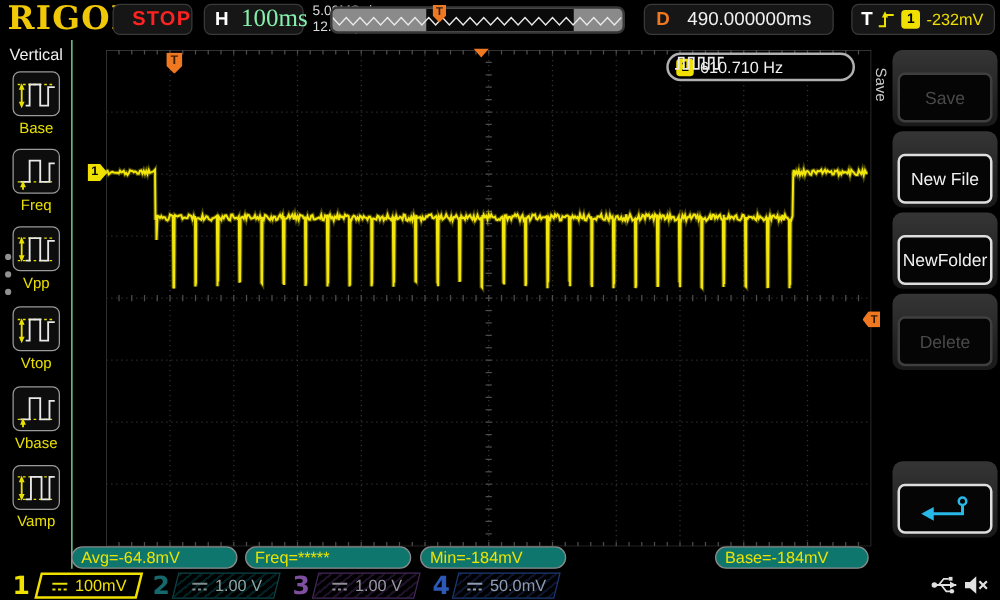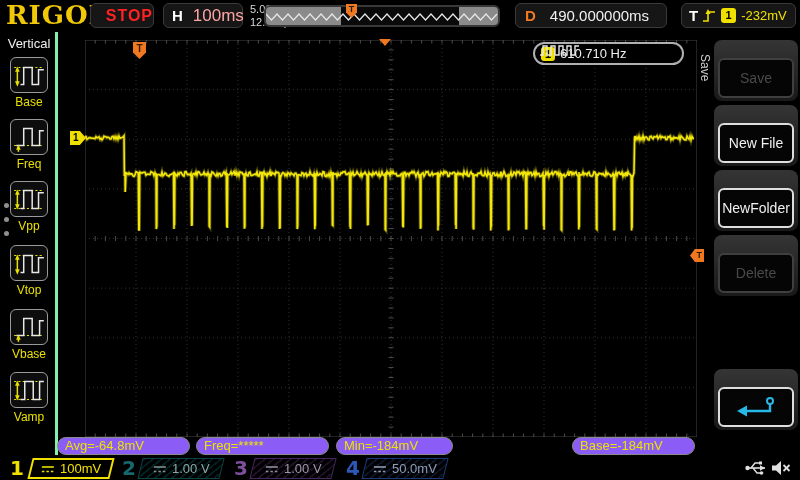--- a/index.html
+++ b/index.html
@@ -8,42 +8,42 @@
 
   
   .logo { position:absolute; left:6px; top:0px; font-family:"DejaVu Serif", serif; font-weight:bold;
           font-size:26px; color:#f0c808; letter-spacing:1px; }
   .tbox { position:absolute; top:3px; height:25px; background:#161616; border:1px solid #3a3a3a;
           border-radius:6px; display:flex; align-items:center; }
   .stop-box { left:90px; width:64px; justify-content:flex-end; }
   .stop-box span { color:#ff2222; font-weight:bold; font-size:16px; letter-spacing:1px; }
   .h-box { left:163px; width:80px; }
   .h-box .hl { color:#fff; font-weight:bold; font-size:15px; margin-left:8px; }
-  .h-box .hv { color:#fca5a5; font-size:17px; margin-left:10px; }
+  .h-box .hv { color:#86efac; font-size:20px; margin-left:10px;font-family:Liberation Serif, serif; }
   .acq { position:absolute; left:250px; top:3px; color:#d8d8d8; font-size:11px; line-height:13px; }
   .strip { position:absolute; left:264px; top:5px; width:236px; height:22px; background:#8a8a8a;
            border:2px solid #383838; border-radius:6px; overflow:hidden; }
   .strip .window { position:absolute; left:75px; top:0; width:118px; height:100%; background:#0a0a0a; }
   .strip svg { position:absolute; left:0; top:4px; }
   .strip-t { position:absolute; left:346px; top:4px; width:11px; height:14px; background:#f07820;
              clip-path:polygon(0 0,100% 0,100% 60%,50% 100%,0 60%); color:#222; font-size:9px;
              font-weight:bold; text-align:center; line-height:11px; z-index:5; }
   .d-box { left:515px; width:152px; }
   .d-box .dl { color:#f07820; font-weight:bold; font-size:15px; margin-left:9px; }
   .d-box .dv { color:#f0f0f0; font-size:15px; margin-left:14px; }
   .t-box { left:681px; width:115px; }
   .t-box .tl { color:#fff; font-weight:bold; font-size:15px; margin-left:7px; }
   .t-box svg { margin-left:4px; }
   .badge { display:inline-block; width:15px; height:15px; background:#f0e000; border-radius:3px;
            color:#000; font-size:11px; font-weight:bold; text-align:center; line-height:15px; }
   .t-box .badge { margin-left:4px; }
   .t-box .tv { color:#f0e000; font-size:13px; margin-left:5px; }
 
   
-  .left-menu { position:absolute; left:0; top:32px; width:58px; height:423px; border-right:3px solid #86efac; }
+  .left-menu { position:absolute; left:0; top:32px; width:58px; height:423px; border-right:1px solid #86efac; }
   .lm-title { position:absolute; left:0; top:4px; width:58px; text-align:center; color:#f0f0f0; font-size:13px; }
   .lm-item { position:absolute; left:0; width:58px; text-align:center; }
   .lm-btn { position:absolute; left:10px; top:0; width:38px; height:36px; background:#0d0d0d;
             border:1px solid #9a9a9a; border-radius:6px; }
   .lm-label { position:absolute; top:38px; width:58px; color:#e8e000; font-size:12px; }
   .lm-dot { position:absolute; left:4px; width:5px; height:5px; border-radius:50%; background:#909090; }
 
   
   .grid-area { position:absolute; left:85px; top:40px; width:612px; height:397px; }
   .grid-area svg { position:absolute; left:0; top:0; }
@@ -69,21 +69,21 @@
   .right-menu { position:absolute; left:698px; top:32px; width:102px; height:423px; }
   .rm-tab { position:absolute; left:0px; top:22px; writing-mode:vertical-rl; color:#cccccc; font-size:12px; }
   .rm-block { position:absolute; left:16px; width:84px; height:61px;
               background:linear-gradient(#353535,#191919); border-radius:8px; }
   .rm-btn { position:absolute; left:4px; right:4px; bottom:3px; height:40px; background:#050505;
             border-radius:6px; font-size:14px; display:flex; align-items:center; justify-content:center; }
   .rm-btn.on  { border:2px solid #dedede; color:#f0f0f0; }
   .rm-btn.off { border:2px solid #3f3f3f; color:#4a4a4a; }
 
   
-  .pill { position:absolute; top:437px; height:18px; background:#8b5cf6; border:1px solid #8a8a8a;
+  .pill { position:absolute; top:437px; height:18px; background:#0f766e; border:1px solid #8a8a8a;
           border-radius:9px; color:#ece400; font-size:13px; line-height:16px; padding-left:7px; }
 
   
   .ch-num { position:absolute; top:456px; font-size:20px; font-weight:bold; font-family:"DejaVu Sans", sans-serif; }
   .ch-para { position:absolute; top:458px; width:82px; height:21px; transform:skewX(-14deg);
              display:flex; align-items:center; justify-content:center; gap:5px; }
   .ch-para > * { transform:skewX(14deg); }
   .ch-val { font-size:13px; }
   .status-icon { position:absolute; top:459px; }
 </style>

